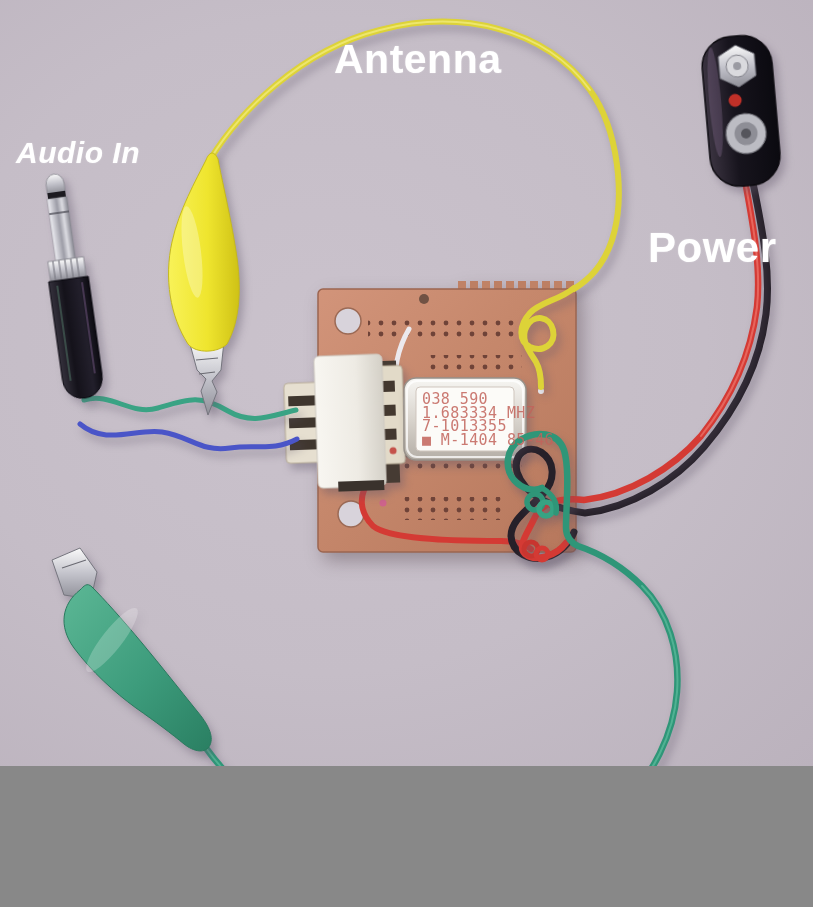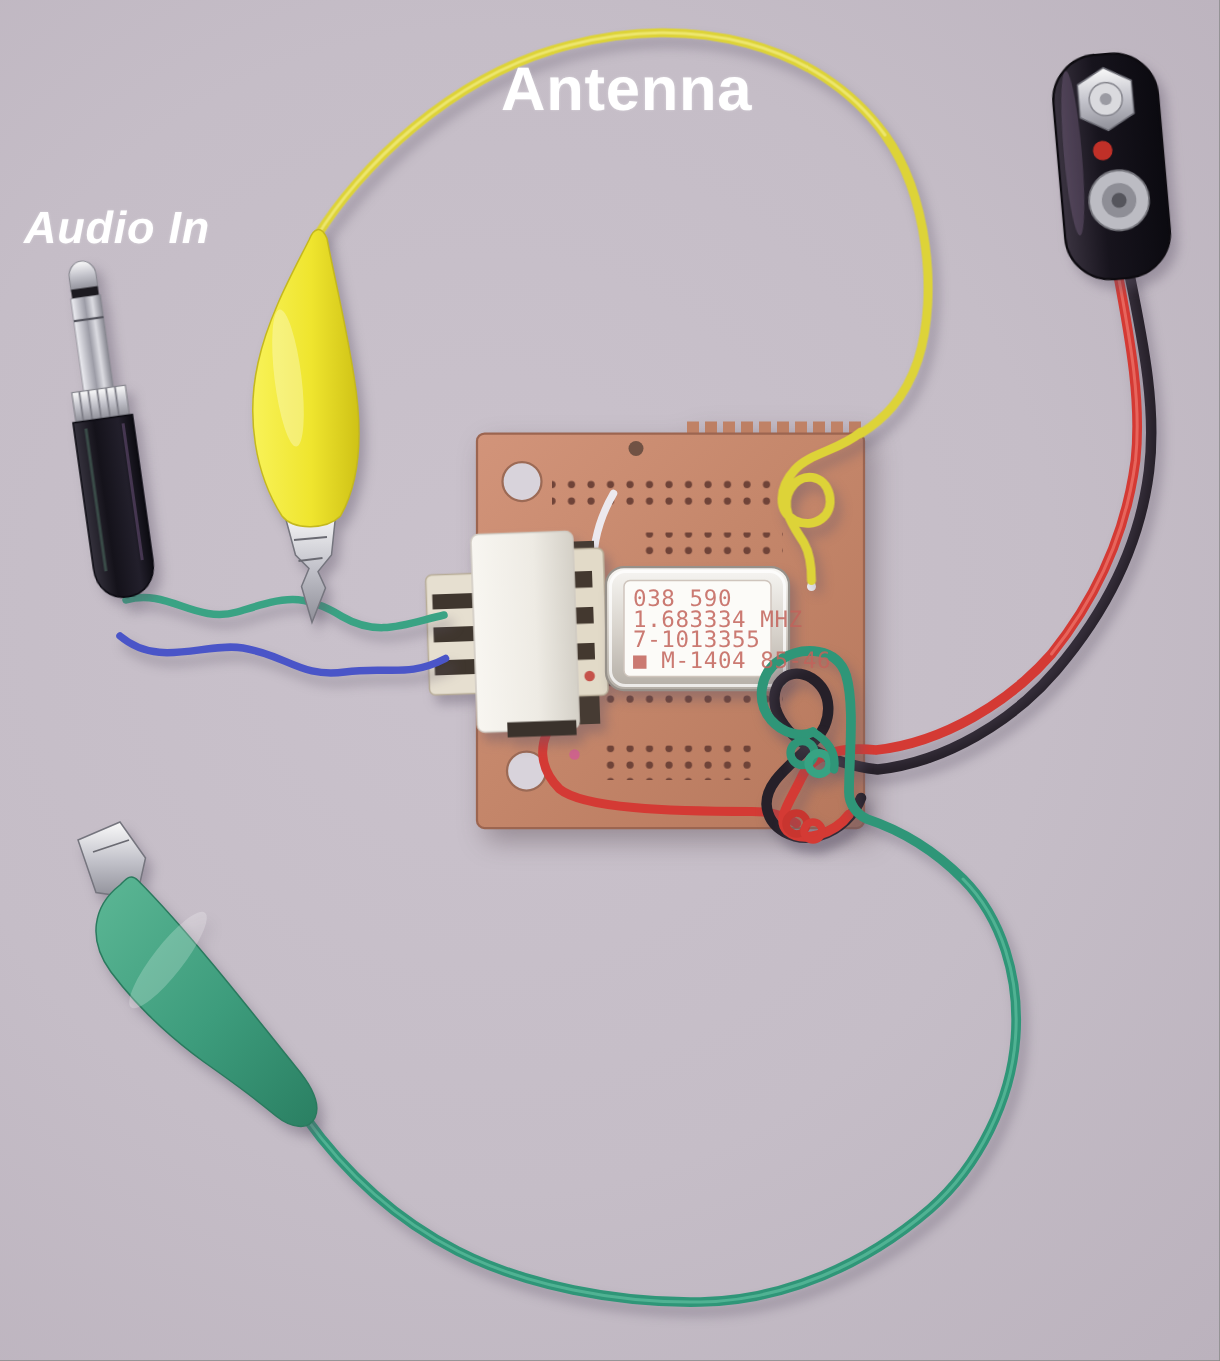--- a/index.html
+++ b/index.html
@@ -1,17 +1,17 @@
 <!DOCTYPE html>
 <html><head>
 <meta charset="utf-8">
 <style>
   html,body{margin:0;padding:0;background:#888;}
   .stage{
-    position:relative;width:813px;height:907px;overflow:hidden;
+    position:relative;width:813px;height:766px;overflow:hidden;
     background:radial-gradient(ellipse at 40% 45%, #cac2cc 0%, #c5bdc7 55%, #bbb2bd 100%);
     font-family:"Liberation Sans",sans-serif;
   }
   .stage svg{position:absolute;left:0;top:0;}
   .label{
     position:absolute;color:#ffffff;font-weight:bold;white-space:nowrap;
     font-family:"Liberation Sans",sans-serif;
     text-shadow:0 0 2px rgba(255,255,255,0.35);
     letter-spacing:0.5px;
   }
@@ -234,20 +234,21 @@
     <g>
       <circle cx="744" cy="134" r="20" fill="#bcbcc3" stroke="#77777e" stroke-width="1.2"></circle>
       <circle cx="744" cy="134" r="11.5" fill="#8e8e96"></circle>
       <circle cx="744" cy="134" r="5" fill="#55555c"></circle>
     </g>
   </g>
 </svg>
 
 <div class="label lbl-antenna">Antenna</div>
 <div class="label lbl-audioin">Audio In</div>
+<div class="label lbl-power">Power</div>
 
 <div class="osc-text">
   <div>038 590</div>
   <div>1.683334 MHZ</div>
   <div>7-1013355</div>
   <div>■ M-1404 85-46</div>
 </div>
 
 </div>
 

